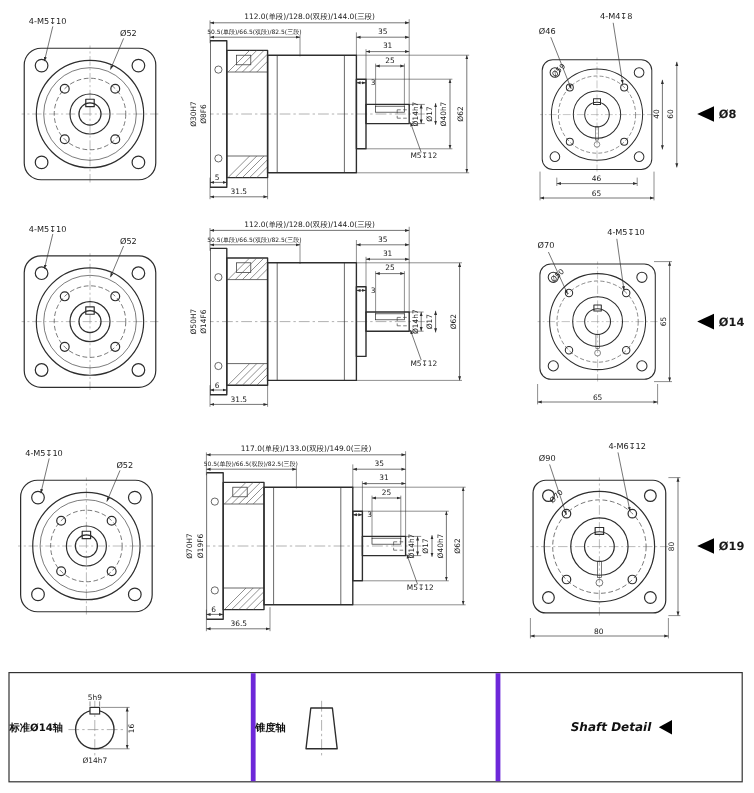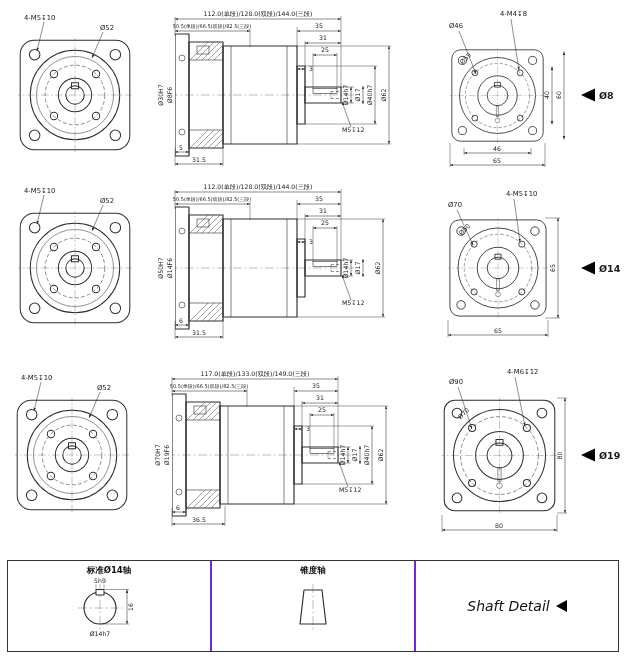--- a/index.html
+++ b/index.html
@@ -17,25 +17,25 @@
   .dim{stroke:#2e2e2e;stroke-width:0.55;fill:none;}
   .ext{stroke:#2e2e2e;stroke-width:0.45;fill:none;}
   .ldr{stroke:#2e2e2e;stroke-width:0.55;fill:none;}
   .kw{fill:#ffffff;stroke:#2e2e2e;stroke-width:1;}
   .t5{font-size:5px;}
   .t6{font-size:6.2px;}
   .t65{font-size:6.8px;}
   .t10{font-size:9.5px;font-weight:bold;}
   .mid{text-anchor:middle;}
   .shaft-table{position:absolute;left:7px;top:560px;width:612px;height:92px;border:1.2px solid #333;display:flex;background:#fff;box-sizing:border-box;}
-  .cell{flex:1;border-right:2px solid #6d28d9;display:flex;flex-direction:column;align-items:center;padding-top:4px;box-sizing:border-box;}
+  .cell{flex:1;border-right:4px solid #6d28d9;display:flex;flex-direction:row;align-items:center;padding-top:4px;box-sizing:border-box;}
   .cell:last-child{border-right:none;}
   .cell-title{font-size:8.5px;font-weight:bold;color:#111;line-height:1.3;}
   .detail-cell{justify-content:center;flex-direction:row;align-items:center;gap:6px;padding-top:0;}
-  .detail-label{font-size:14px;font-style:italic;color:#111;}
+  .detail-label{font-size:10px;font-style:italic;color:#111;font-weight:bold;}
   .tri-left{width:0;height:0;border-top:6px solid transparent;border-bottom:6px solid transparent;border-right:11px solid #000;display:inline-block;}
 </style>
 </head>
 <body>
 
 <svg id="drawing" width="628" height="556" viewBox="0 0 628 556">
   <defs>
     <marker id="arrow" viewBox="0 0 10 10" refX="9" refY="5" markerWidth="7" markerHeight="7" orient="auto-start-reverse">
       <path d="M0,1.8 L9,5 L0,8.2 Z" fill="#2e2e2e"></path>
     </marker>

